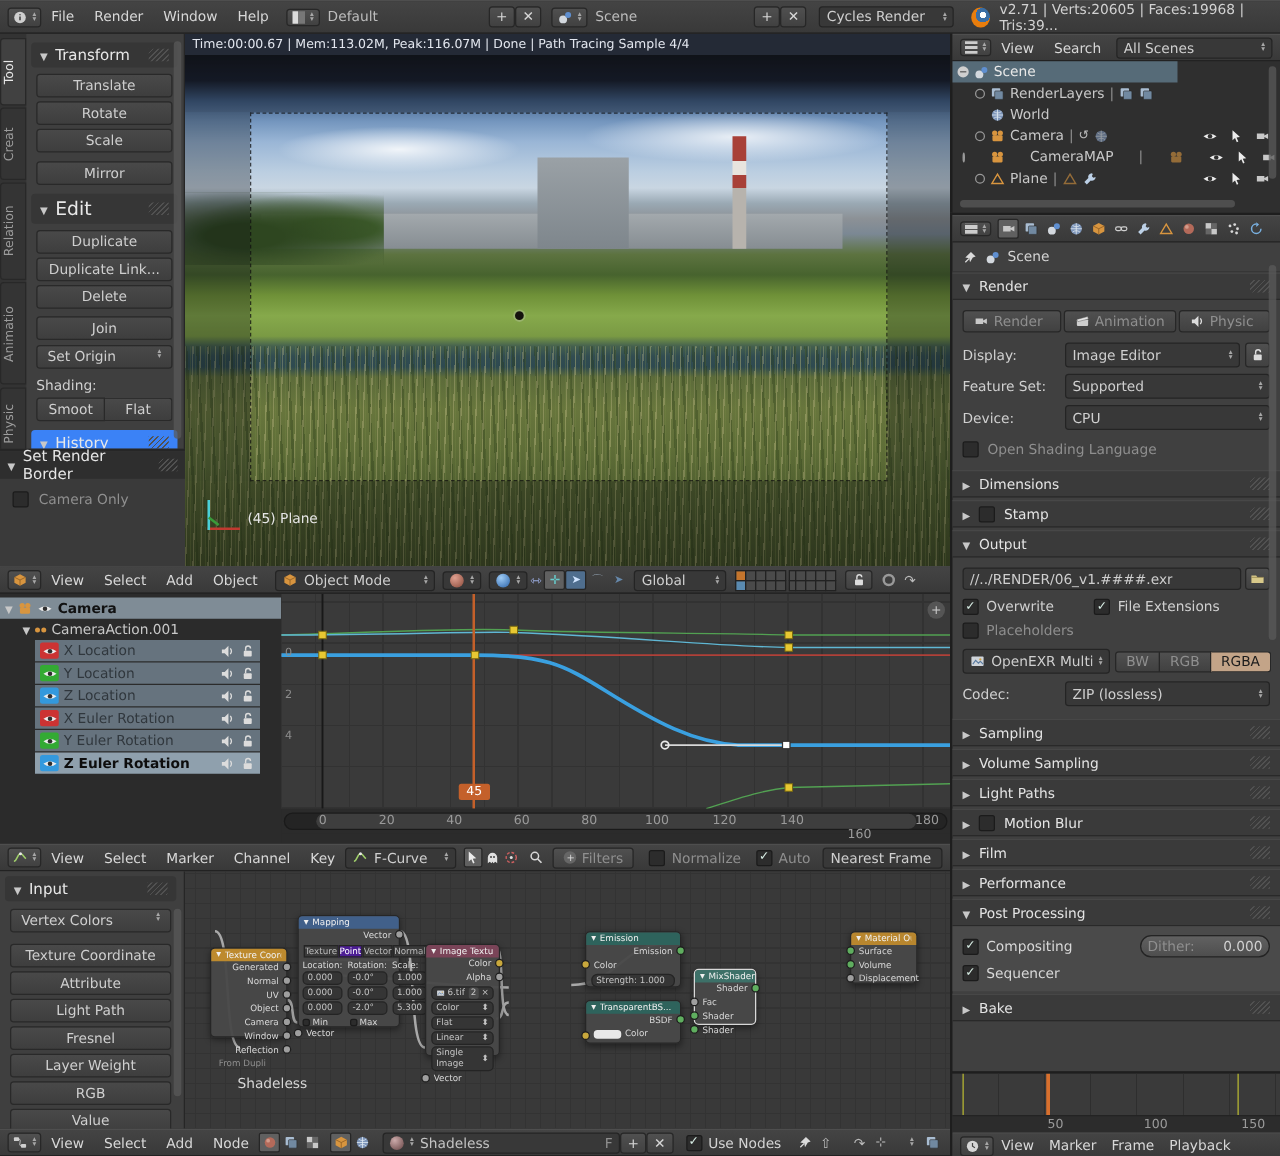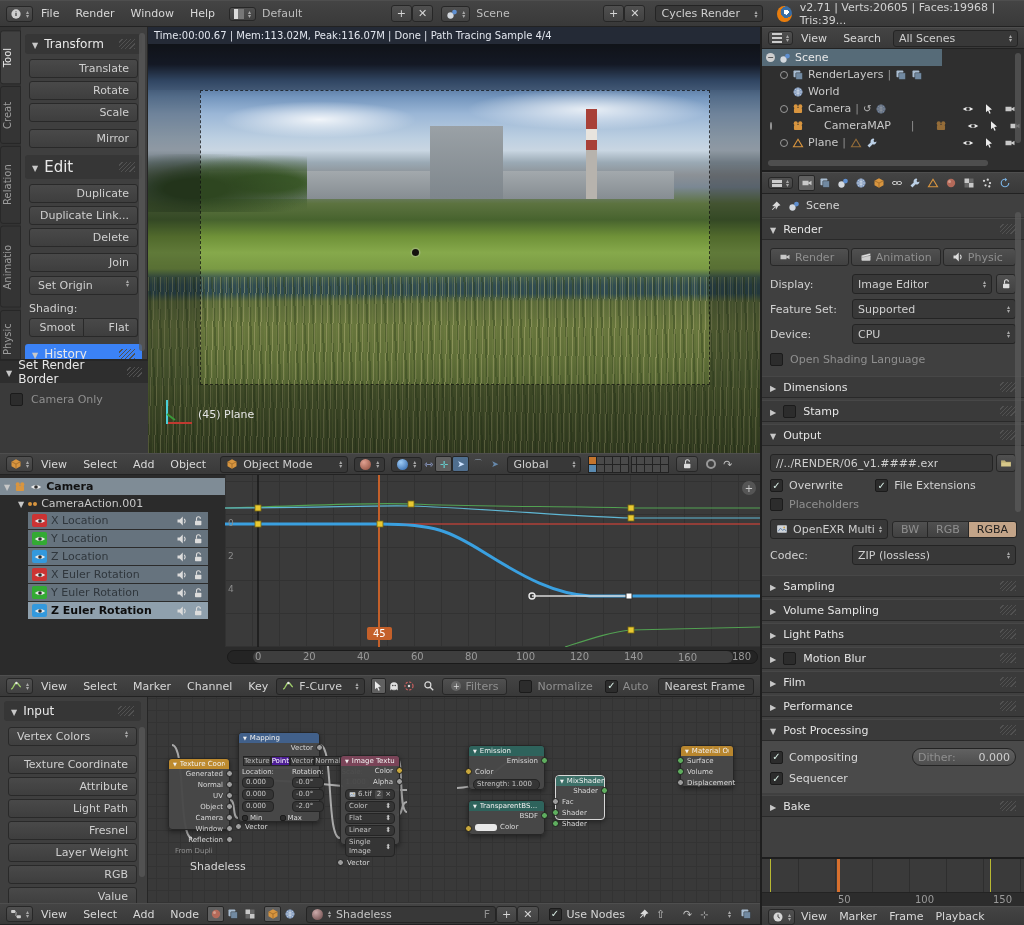--- a/index.html
+++ b/index.html
@@ -6,21 +6,21 @@
 html,body{width:1024px;height:925px;overflow:hidden}
 body{position:relative;background:#2b2b2b;font-family:"DejaVu Sans",sans-serif;font-size:11px;color:#ccc;-webkit-font-smoothing:antialiased}
 .abs{position:absolute}
 .row{display:flex;align-items:center}
 .hdrbar{background:linear-gradient(#444,#393939);border-top:1px solid #4e4e4e;border-bottom:1px solid #222;display:flex;align-items:center;padding:0 6px}
 .menu{color:#d8d8d8;margin:0 8px;white-space:nowrap;cursor:default}
 .dd{display:inline-flex;align-items:center;background:#383838;border:1px solid #242424;border-radius:3px;padding:1px 5px;color:#cfcfcf;gap:5px;white-space:nowrap}
 .ud{display:inline-flex;flex-direction:column;align-items:center;line-height:4px;font-size:6px;color:#a8a8a8;margin-left:auto}
 .ud i{font-style:normal}
 .btn{display:inline-flex;align-items:center;gap:4px;background:linear-gradient(#505050,#414141);border:1px solid #272727;border-radius:3px;color:#d6d6d6;padding:1px 8px;white-space:nowrap}
-.tbtn{display:block;background:linear-gradient(#494949,#3e3e3e);border:1px solid #292929;border-radius:3px;color:#cfcfcf;padding:2px 8px;margin:0 10px 3px 8px;text-align:right}
+.tbtn{display:block;background:linear-gradient(#494949,#3e3e3e);border:1px solid #292929;border-radius:3px;color:#cfcfcf;padding:2px 8px;margin:0 10px 3px 8px;text-align:center}
 .phdr{display:flex;align-items:center;gap:6px;background:#363636;color:#e8e8e8;padding:3px 7px;border-radius:3px;margin:7px 6px 5px 4px}
 .tri::before{content:"▼";font-size:8px;color:#c8c8c8}
 .tric::before{content:"▶";font-size:8px;color:#c8c8c8}
 .grip{margin-left:auto;width:16px;height:10px;background:repeating-linear-gradient(135deg,transparent 0 2px,#515151 2px 3px)}
 .cb{width:13px;height:13px;min-width:13px;border-radius:2px;background:#2c2c2c;border:1px solid #1b1b1b;display:inline-flex;align-items:center;justify-content:center;color:#d9efe6;font-size:10px;line-height:10px}
 .cb.on::after{content:"✓"}
 .ic12{width:12px;height:12px;display:inline-block;flex:none}
 .sec{display:flex;align-items:center;gap:7px;background:#3a3a3a;border-top:1px solid #474747;border-bottom:1px solid #292929;padding:0 8px;height:22px;color:#e4e4e4}
 .dim{color:#8f8f8f}
 .sock{width:7px;height:7px;border-radius:50%;border:1px solid #1d1d1d;position:absolute}
@@ -544,21 +544,21 @@
     <div class="abs" style="left:2px;top:3px;right:2px;height:14px;border-radius:7px;background:#242424;border:1px solid #1a1a1a"></div>
     <div class="abs" style="left:28px;top:4px;width:480px;height:12px;border-radius:6px;background:#3e3e3e"></div>
     <span class="abs" style="left:30px;top:4px;font-size:10px;color:#9a9a9a">0</span>
     <span class="abs" style="left:78px;top:4px;font-size:10px;color:#9a9a9a">20</span>
     <span class="abs" style="left:132px;top:4px;font-size:10px;color:#9a9a9a">40</span>
     <span class="abs" style="left:186px;top:4px;font-size:10px;color:#9a9a9a">60</span>
     <span class="abs" style="left:240px;top:4px;font-size:10px;color:#9a9a9a">80</span>
     <span class="abs" style="left:291px;top:4px;font-size:10px;color:#9a9a9a">100</span>
     <span class="abs" style="left:345px;top:4px;font-size:10px;color:#9a9a9a">120</span>
     <span class="abs" style="left:399px;top:4px;font-size:10px;color:#9a9a9a">140</span>
-    <span class="abs" style="left:453px;top:5px;font-size:10px;color:#9a9a9a">160</span>
+    <span class="abs" style="left:453px;top:15px;font-size:10px;color:#9a9a9a">160</span>
     <span class="abs" style="left:507px;top:4px;font-size:10px;color:#9a9a9a">180</span>
   </div>
 </div>
 
 <div class="abs hdrbar" style="left:0;top:675px;width:760px;height:22px">
   <span class="btn" style="padding:1px 3px">
       <svg class="ic12">
         <use href="#i-curve"></use>
       </svg>
       <span class="ud">
@@ -677,21 +677,21 @@
       <div class="nhdr" style="background:#41608a">
           <span>Mapping</span>
         </div>
       <div class="nrow r"><span>Vector</span><span class="sock s-gr" style="right:-4px;top:1px"></span></div>
       <div class="seg">
         <span>Texture</span>
           <span class="on">Point</span>
           <span>Vector</span>
           <span>Normal</span>
       </div>
-      <div style="display:flex;gap:18px;padding:0 3px">
+      <div style="display:flex;gap:4px;padding:0 3px">
         <div style="flex:1">
             <div style="line-height:8px">Location:</div>
           <div class="nfield" style="margin:1px 0">
               <span>0.000</span>
             </div>
           <div class="nfield" style="margin:1px 0">
               <span>0.000</span>
             </div>
           <div class="nfield" style="margin:1px 0">
               <span>0.000</span>

